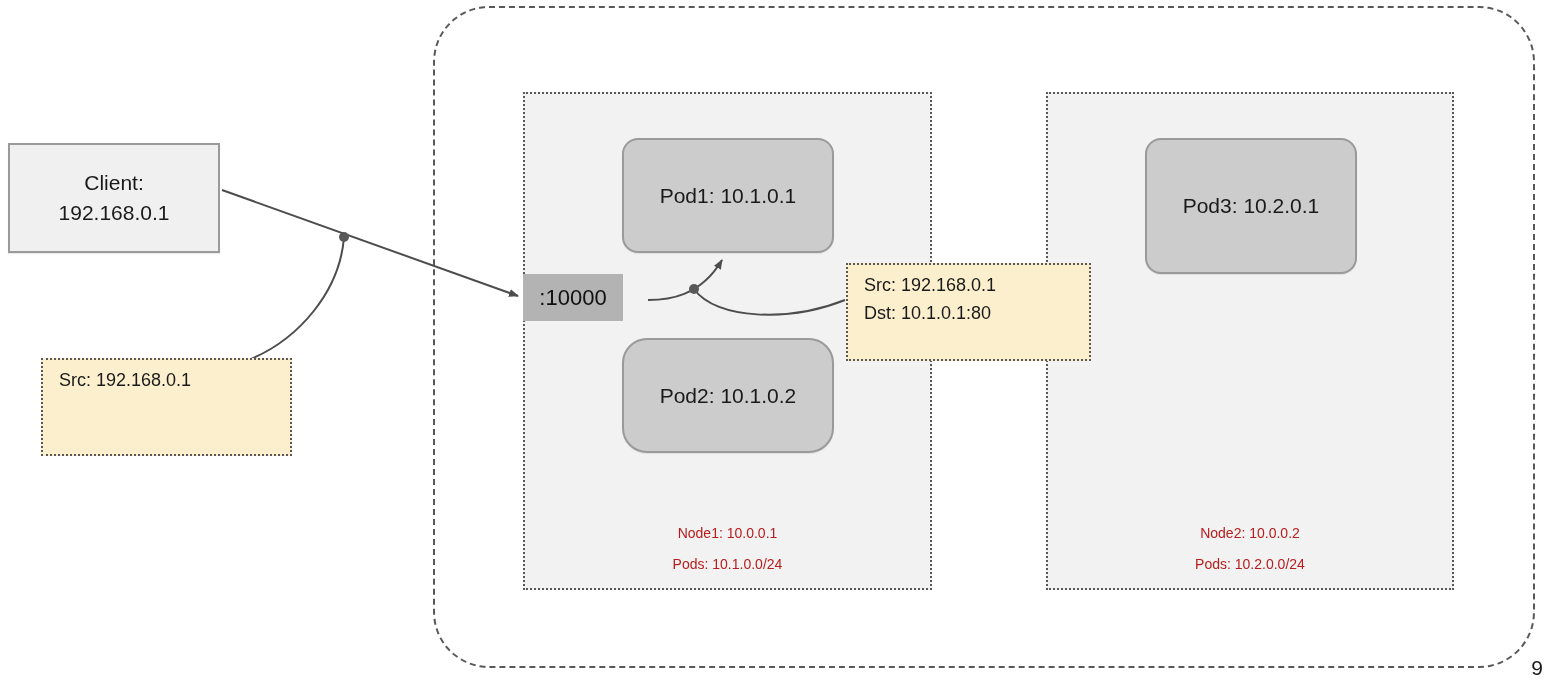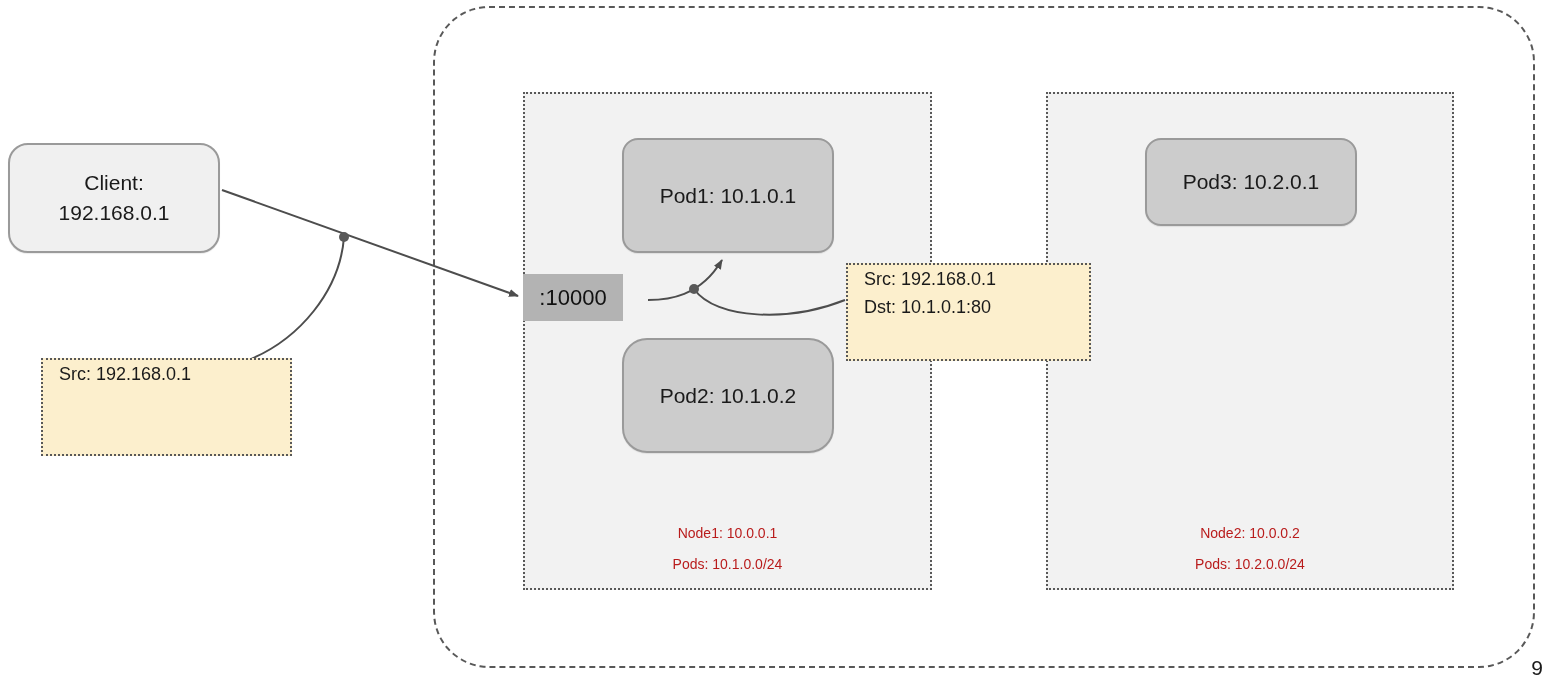--- a/index.html
+++ b/index.html
@@ -79,31 +79,31 @@
     border: 2px solid #9a9a9a;
     background: #cccccc;
     border-radius: 16px;
     font-size: 21px;
     color: #1a1a1a;
     box-shadow: 0 1px 1px rgba(0,0,0,0.08);
     align-items: center;
   }
   #pod1 { left: 622px; top: 138px; width: 212px; height: 115px; }
   #pod2 { left: 622px; top: 338px; width: 212px; height: 115px; border-radius: 25px; }
-  #pod3 { left: 1145px; top: 138px; width: 212px; height: 88px; }
+  #pod3 { left: 1145px; top: 138px; width: 212px; height: 136px; }
 
   
   #client {
     left: 8px;
     top: 143px;
     width: 212px;
     height: 110px;
     border: 2px solid #9a9a9a;
     background: #f0f0f0;
-    border-radius: 20px;
+    border-radius: 0;
     font-size: 21px;
     line-height: 30px;
     color: #1a1a1a;
     box-shadow: 0 1px 1px rgba(0,0,0,0.08);
   }
 
   
   #service-port {
     left: 523px;
     top: 274px;
@@ -113,21 +113,21 @@
     font-size: 22px;
     color: #111111;
   }
 
   
   .annotation {
     position: absolute;
     box-sizing: border-box;
     border: 2px dotted #585858;
     background: #fcefcd;
-    padding: 0 16px;
+    padding: 6px 16px;
     font-size: 18px;
     line-height: 28px;
     color: #1a1a1a;
     text-align: left;
   }
   #annotation1 { left: 41px; top: 358px; width: 251px; height: 98px; }
   #annotation2 { left: 846px; top: 263px; width: 245px; height: 98px; }
 
   #page-number {
     position: absolute;

